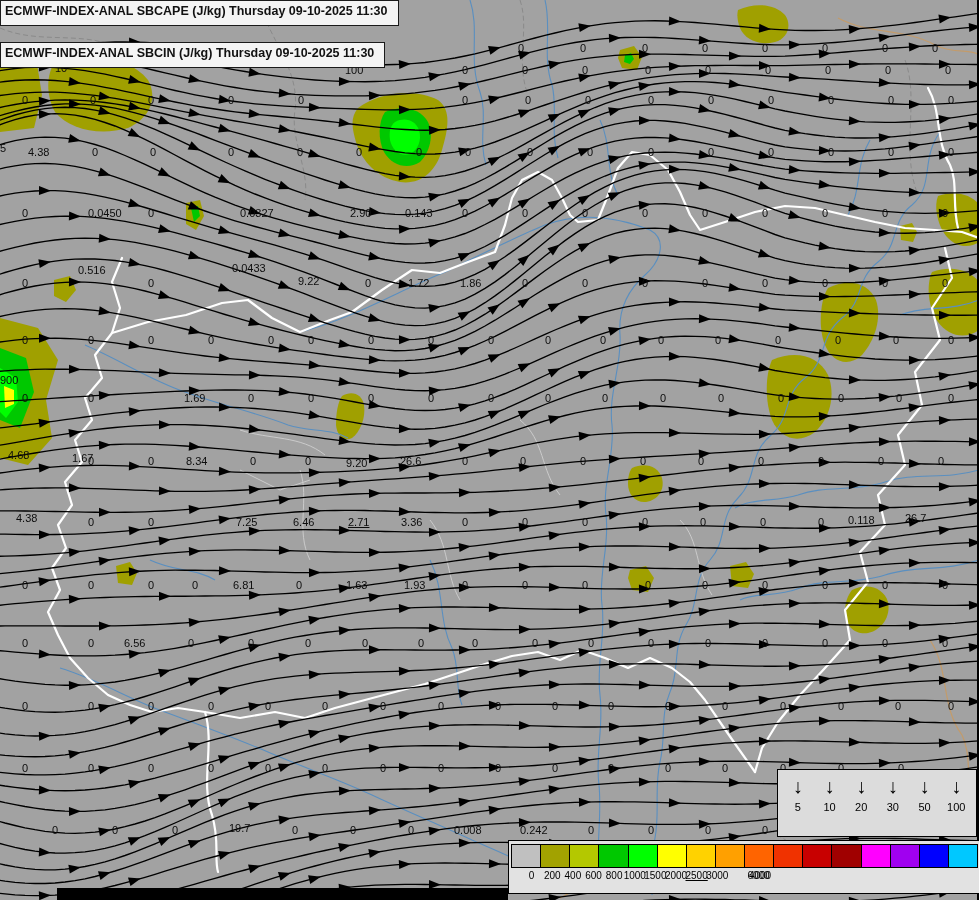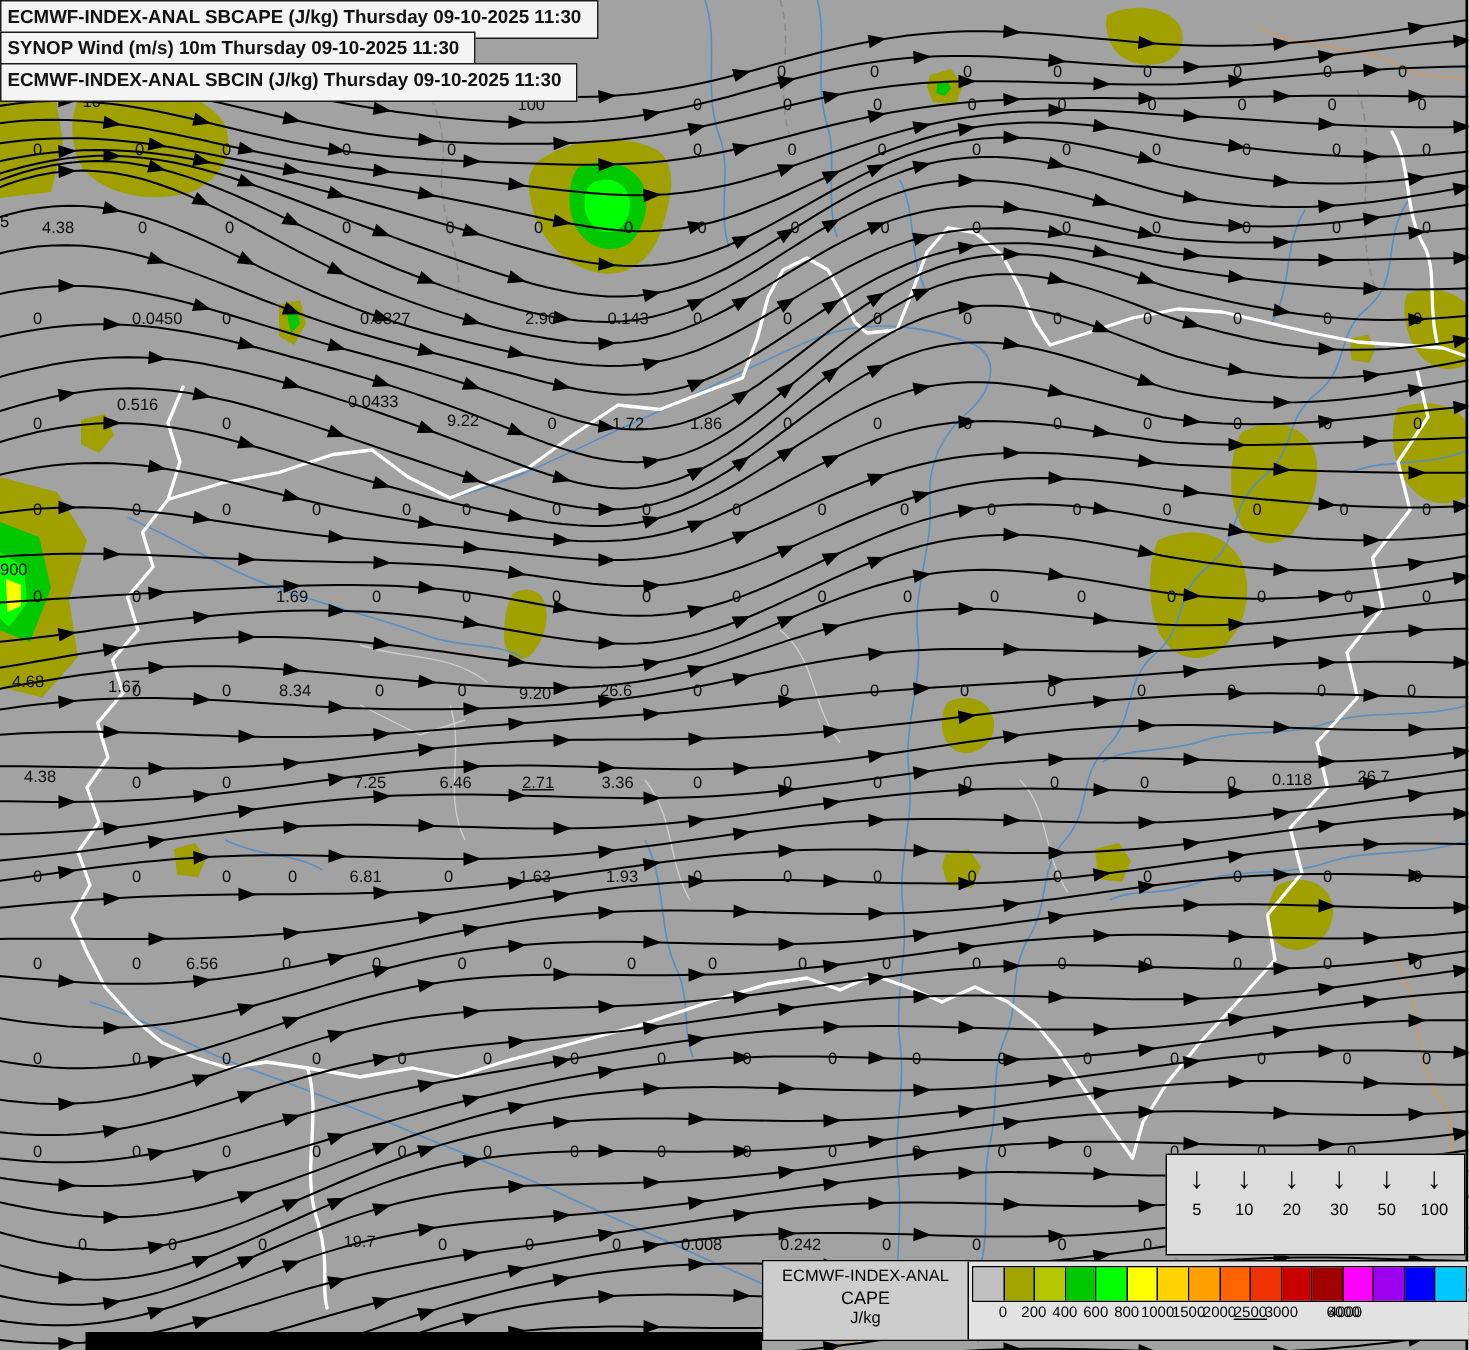--- a/index.html
+++ b/index.html
@@ -954,21 +954,20 @@
       <span style="left: 408px; top: 824px;">0</span>
       <span style="left: 588px; top: 824px;">0</span>
       <span style="left: 648px; top: 824px;">0</span>
       <span style="left: 705px; top: 824px;">0</span>
       <span style="left: 762px; top: 824px;">0</span>
       <span style="left: 822px; top: 824px;">0</span>
       <span style="left: 882px; top: 824px;">0</span>
     </div>
 
   <div class="title-bar" style="top:0">ECMWF-INDEX-ANAL SBCAPE (J/kg) Thursday 09-10-2025 11:30</div>
-  <div class="title-bar" style="top:21px">SYNOP Wind (m/s) 10m Thursday 09-10-2025 11:30</div>
   <div class="title-bar" style="top:42px">ECMWF-INDEX-ANAL SBCIN (J/kg) Thursday 09-10-2025 11:30</div>
 
   <div class="wind-legend">
     <div class="wind-cols" id="wind-cols">
         <div class="wind-col">
           <span class="wind-arrow">↓</span>
           <span class="wind-speed">5</span>
         </div>
         <div class="wind-col">
           <span class="wind-arrow">↓</span>
@@ -987,25 +986,20 @@
           <span class="wind-speed">50</span>
         </div>
         <div class="wind-col">
           <span class="wind-arrow">↓</span>
           <span class="wind-speed">100</span>
         </div>
       </div>
   </div>
 
   <div class="cape-legend">
-    <div class="cape-text">
-      <div>ECMWF-INDEX-ANAL</div>
-      <div class="cape-sub">CAPE</div>
-      <div>J/kg</div>
-    </div>
     <div class="cape-bar-wrap">
       <div id="cape-colorbar">
           <div class="cape-cell" style="background: rgb(192, 192, 192);"></div>
           <div class="cape-cell" style="background: rgb(162, 162, 0);"></div>
           <div class="cape-cell" style="background: rgb(180, 200, 0);"></div>
           <div class="cape-cell" style="background: rgb(0, 200, 0);"></div>
           <div class="cape-cell" style="background: rgb(0, 255, 0);"></div>
           <div class="cape-cell" style="background: rgb(255, 255, 0);"></div>
           <div class="cape-cell" style="background: rgb(255, 210, 0);"></div>
           <div class="cape-cell" style="background: rgb(255, 160, 0);"></div>

